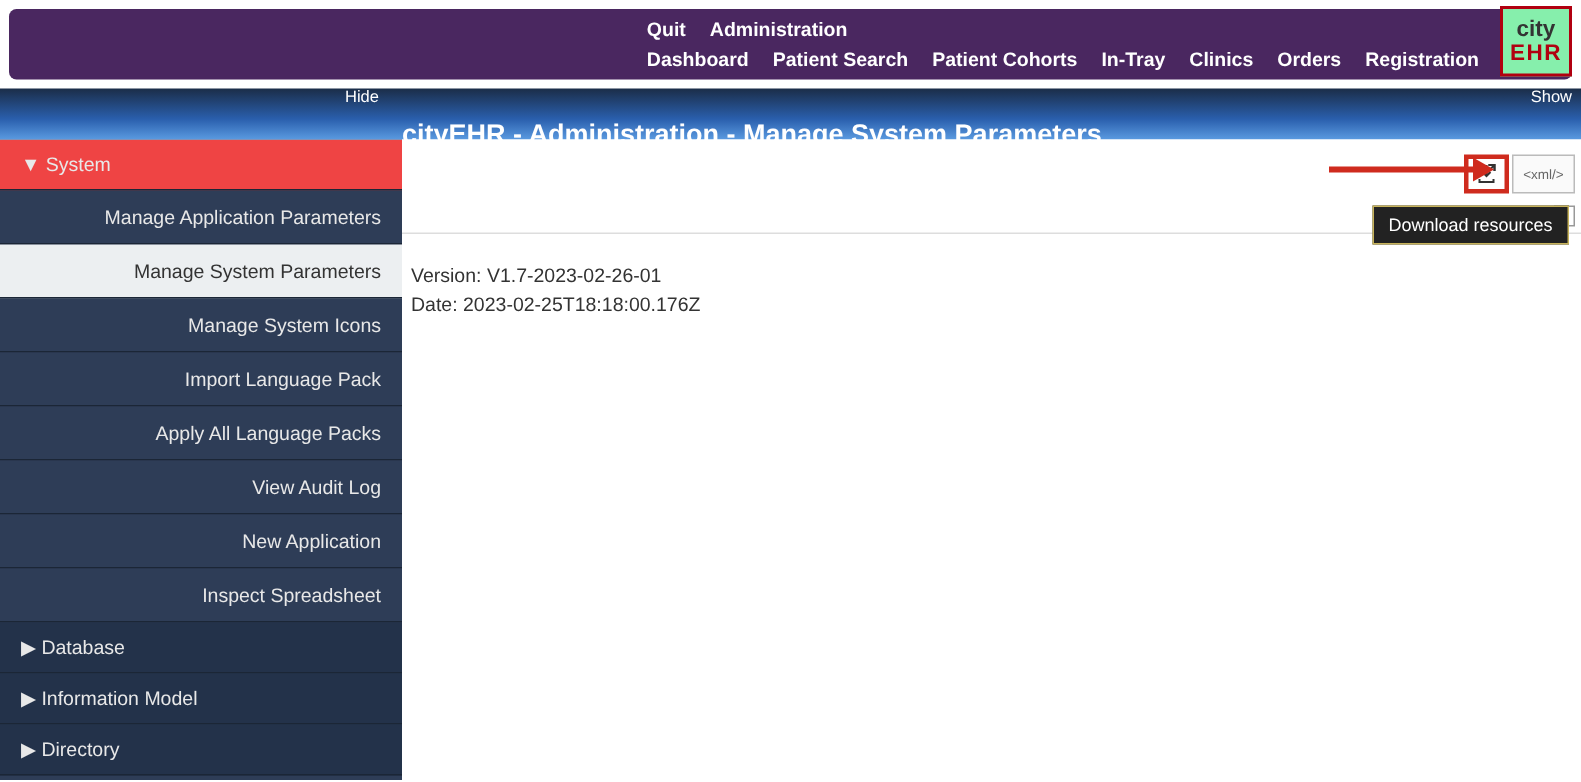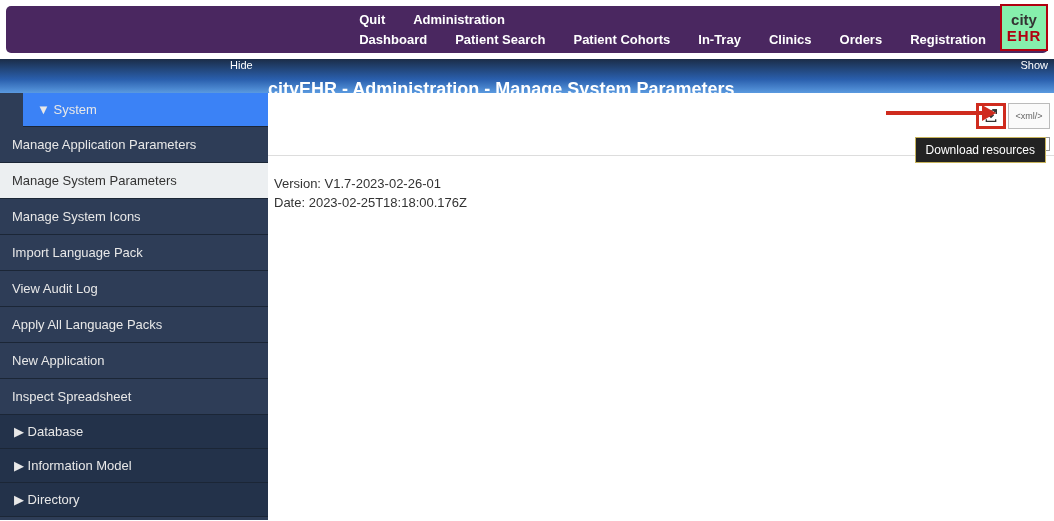--- a/index.html
+++ b/index.html
@@ -9,21 +9,21 @@
     background: #4a2760;
     color: #fff;
     border-radius: 5px;
     margin: 6px;
     padding: 2px 6px 6px 6px;
     display: flex;
     flex-direction: column;
     align-items: flex-end;
     position: relative;
   }
-  .toprow1, .toprow2 { display: flex; gap: 28px; font-size: 13px; font-weight: bold; }
+  .toprow1, .toprow2 { display: flex; gap: 16px; font-size: 13px; font-weight: bold; }
   .toprow1 { margin-bottom: 5px; margin-top:4px; }
   .toprow2 { }
   .toprow1 span, .toprow2 span { cursor: pointer; }
 
   .logo {
     position: absolute;
     right: 6px; top: 4px;
     width: 48px; height: 47px;
     background: #86efac;
     border: 2px solid #b10010;
@@ -59,26 +59,27 @@
     font-size: 13px;
     display: flex; flex-direction: column;
     overflow:hidden;
   }
   .side-section {
     padding: 9px 14px;
     border-bottom: 1px solid #1b2636;
     cursor:pointer;
     background: #23324a;
   }
-  .side-section.expanded { background:#3b82f6;margin-left:23px; }
+  .side-section.expanded { background:#ef4444; }
   .side-item {
     padding: 10px 14px 10px 12px;
     border-bottom: 1px solid #1b2636;
     cursor:pointer;
     background:#2e3d57;
+    text-align:right;
   }
   .side-item.active {
     background: #eceff1;
     color: #333;
   }
 
   .main {
     flex:1;
     position: relative;
     background: #fff;
@@ -187,24 +188,24 @@
     <div class="side-item active">
       <span>Manage System Parameters</span>
     </div>
     <div class="side-item">
       <span>Manage System Icons</span>
     </div>
     <div class="side-item">
       <span>Import Language Pack</span>
     </div>
     <div class="side-item">
+      <span>Apply All Language Packs</span>
+    </div>
+    <div class="side-item">
       <span>View Audit Log</span>
-    </div>
-    <div class="side-item">
-      <span>Apply All Language Packs</span>
     </div>
     <div class="side-item">
       <span>New Application</span>
     </div>
     <div class="side-item">
       <span>Inspect Spreadsheet</span>
     </div>
     <div class="side-section">
       ▶ <span>Database</span>
     </div>

